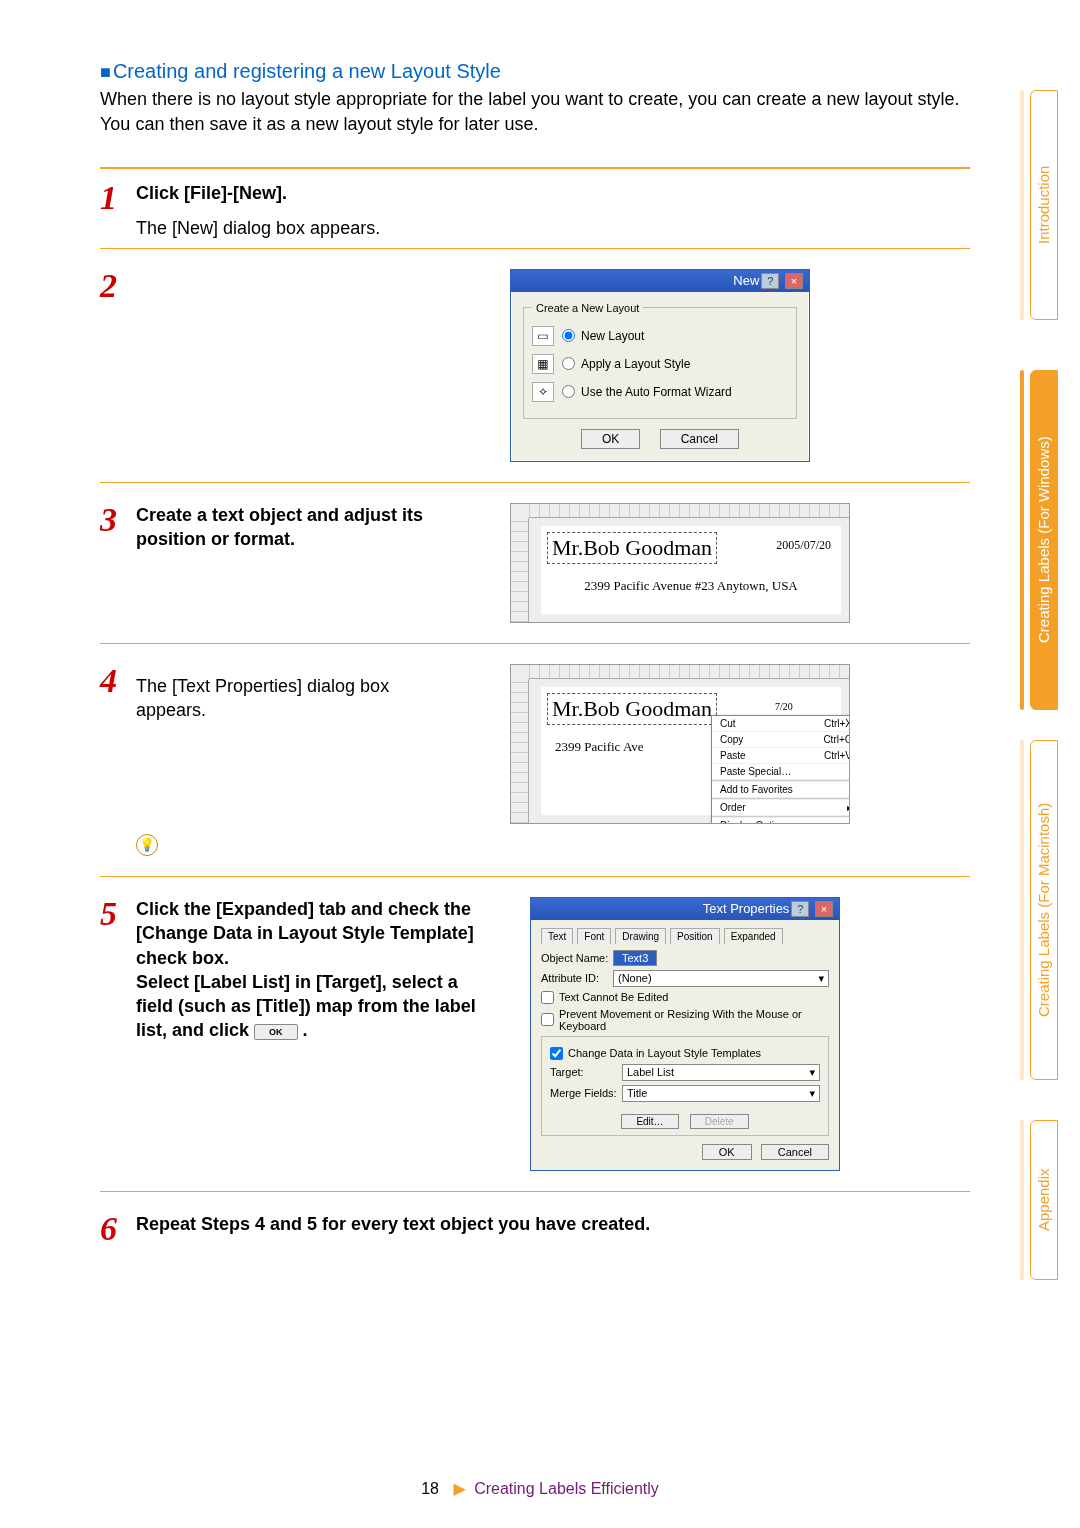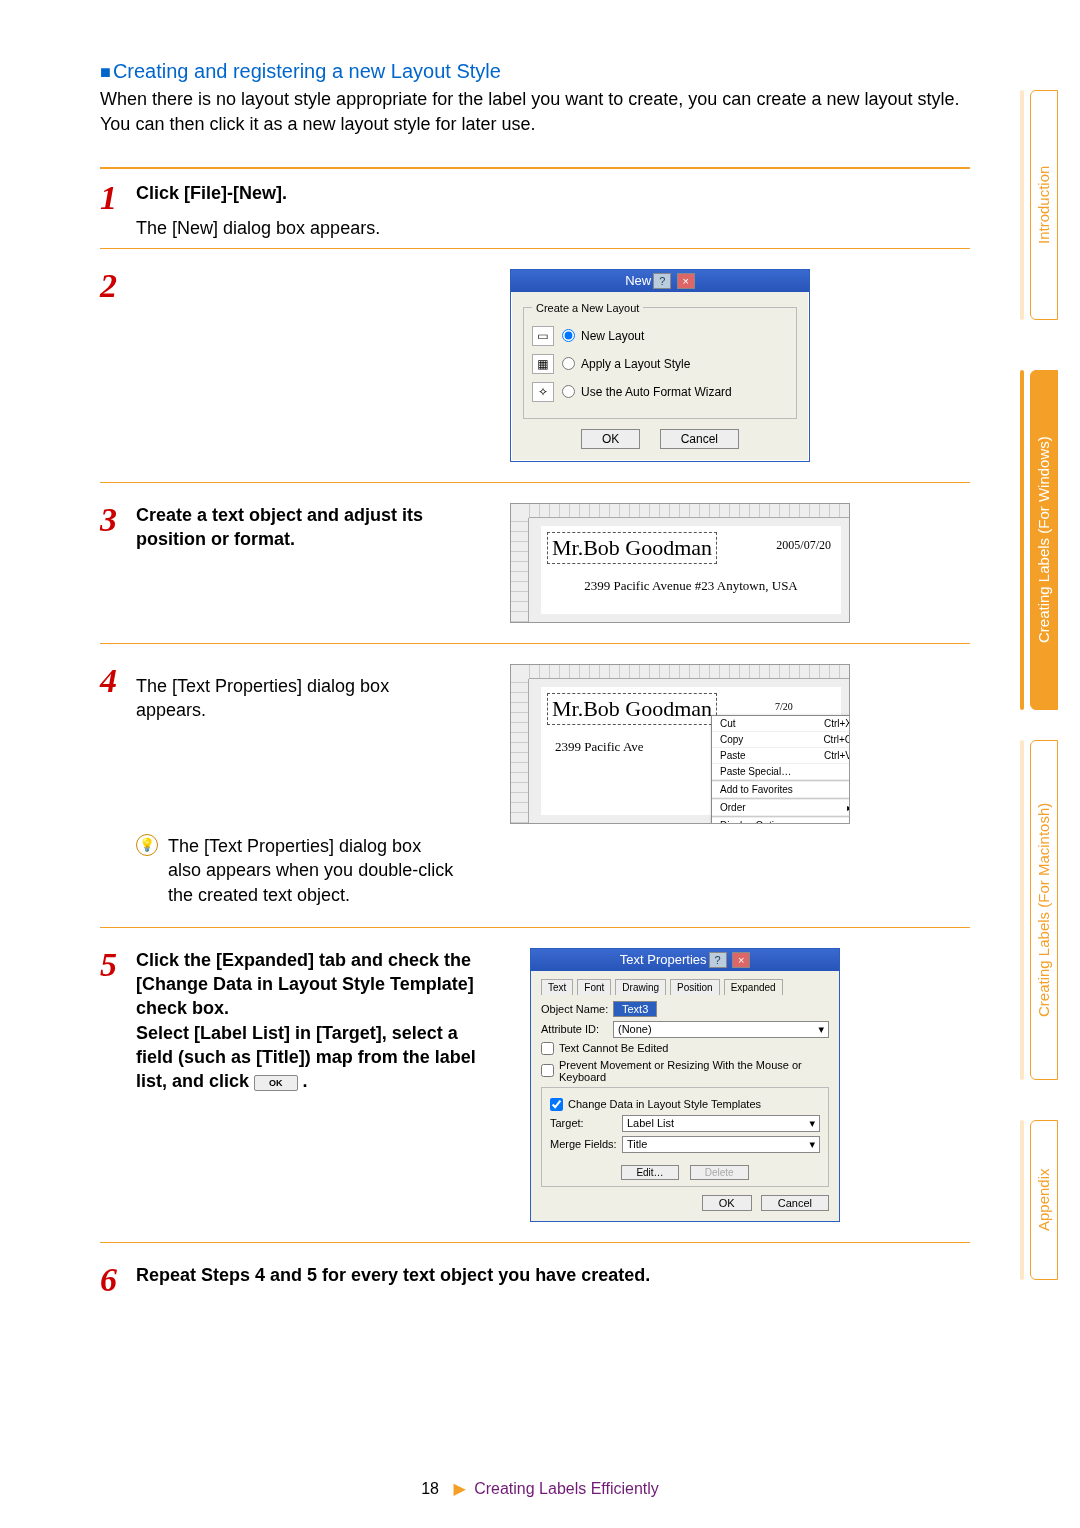--- a/index.html
+++ b/index.html
@@ -116,21 +116,21 @@
     width: 300px;
     background: #f0efe6;
     font-size: 12px;
     box-shadow: 0 0 0 1px #fff inset;
   }
   .dlg-titlebar {
     background: linear-gradient(#3a6ad0,#2754b8);
     color: #fff;
     padding: 3px 6px;
     display: flex;
-    justify-content: center;
+    justify-content: flex-end;
     align-items: center;
     font-size: 13px;
   }
   .dlg-titlebar .winbtns span {
     display: inline-block;
     width: 18px; height: 16px;
     background: #d66;
     border: 1px solid #888;
     margin-left: 2px;
     text-align: center;
@@ -325,21 +325,21 @@
   .footer .arrow { color:#f4a028; margin-right:4px; }
   .footer .ftitle { color:#701a75; }
 </style>
 </head>
 <body>
 
 <div class="page">
   <div class="section-title">
     <span class="square">■</span><span>Creating and registering a new Layout Style</span>
   </div>
-  <div class="intro-text">When there is no layout style appropriate for the label you want to create, you can create a new layout style. You can then click it as a new layout style for later use.</div>
+  <div class="intro-text">When there is no layout style appropriate for the label you want to create, you can create a new layout style. You can then save it as a new layout style for later use.</div>
 
   <div class="rule-top"></div>
 
   <div class="step">
     <span class="step-num">1</span>
     <span class="step-body step-body-wide">
       <div class="step-heading">Click [File]-[New].</div>
       <div class="step-desc">The [New] dialog box appears.</div>
     </span>
   </div>
@@ -457,21 +457,20 @@
                 <span></span>
               </div>
 
           </div>
         </div>
       </div>
     </div>
   </div>
   <div class="tip-row">
     <div class="tip-icon">💡</div>
-    <div class="tip-text">The [Text Properties] dialog box also appears when you double-click the created text object.</div>
   </div>
   <div class="rule-thin" style="margin-top:20px;"></div>
 
   <div class="step-row">
     <div class="step" style="flex:0 0 400px;">
       <span class="step-num">5</span>
       <span class="step-body" style="max-width:340px;">
         <div class="step-heading">
           <span>Click the [Expanded] tab and check the [Change Data in Layout Style Template] check box.</span>
         </div>

